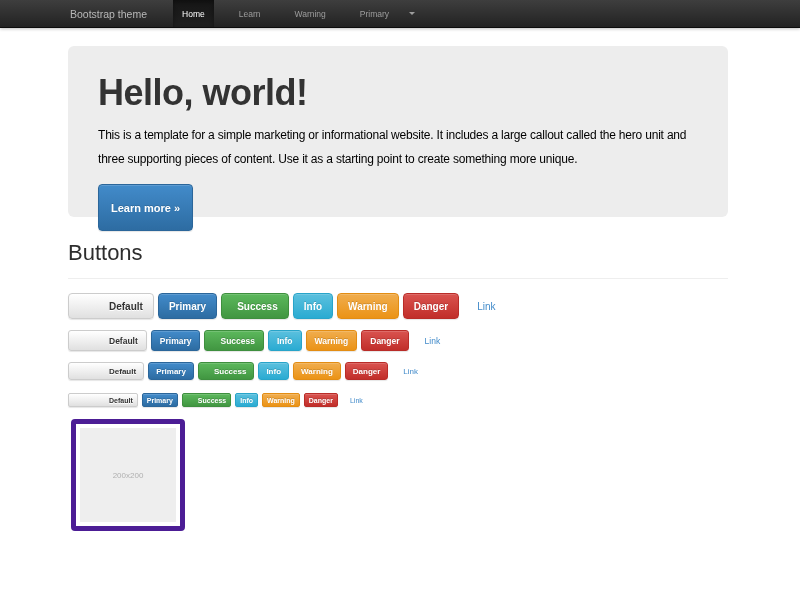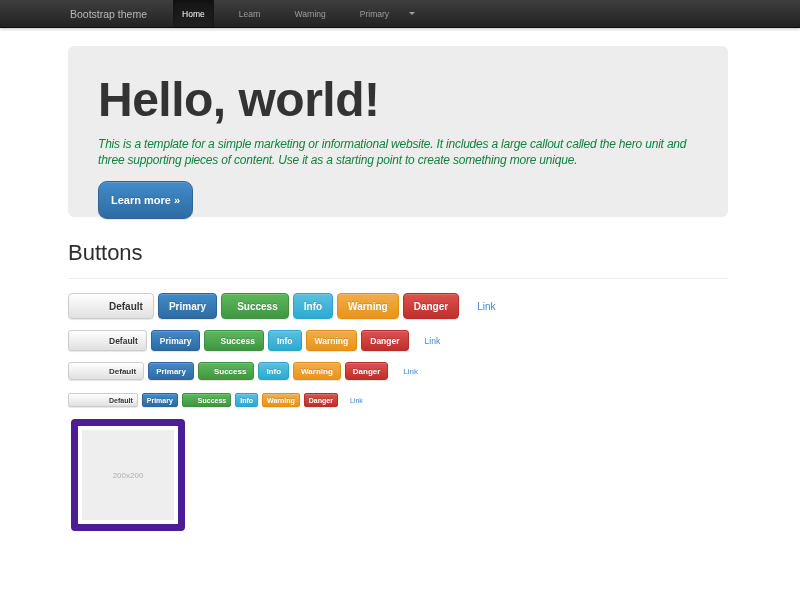--- a/index.html
+++ b/index.html
@@ -44,27 +44,27 @@
 
   
   .jumbotron {
     width:660px; height:171px;
     margin:18px 0 0 68px;
     background:#ededed; border-radius:6px;
     padding:26px 30px 0 30px;
   }
   .hero-title {
     margin:0 0 9px 0;
-    font-size:48px; font-weight:bold; color:#333;
+    font-size:36px; font-weight:bold; color:#333;
     letter-spacing:-0.5px;
   }
   .hero-text {
     margin:0 0 11px 0;
-    font-size:12px; line-height:16px; color:#15803d;
-    max-width:620px; letter-spacing:-0.2px;font-style:italic;
+    font-size:12px; line-height:24px; color:#000000;
+    max-width:620px; letter-spacing:-0.2px;
   }
 
   
   .container { width:660px; margin-left:68px; }
   .page-header { border-bottom:1px solid #eee; padding-bottom:13px; margin-top:24px; }
   .page-header.thumbs { margin-top:22px; padding-bottom:12px; }
   .page-header h1 {
     margin:0; font-size:22px; line-height:24px;
     font-weight:normal; color:#2e2e2e;
   }
@@ -94,27 +94,27 @@
   .v-success { background:linear-gradient(#5cb85c,#419641); border-color:#3e8f3e;padding-left:15px; }
   .v-info    { background:linear-gradient(#5bc0de,#2aabd2); border-color:#28a4c9; }
   .v-warning { background:linear-gradient(#f0ad4e,#eb9316); border-color:#e38d13; }
   .v-danger  { background:linear-gradient(#d9534f,#c12e2a); border-color:#b92c28; }
   .v-link {
     background:none; border-color:transparent; box-shadow:none;
     color:#428bca; font-weight:normal; text-shadow:none;
     text-decoration:none; margin-left:3px;
   }
 
-  .learn-more { font-size:11px; height:38px; padding:12px 12px; border-radius:9px; margin-top:2px; }
+  .learn-more { font-size:11px; height:47px; padding:12px 12px; border-radius:4px; margin-top:2px; }
 
   
   .thumbnail {
     display:block; width:114px; height:112px;
     margin:12px 0 0 3px;
-    background:#fff; border:7px solid #4c1d95; border-radius:4px;
+    background:#fff; border:5px solid #4c1d95; border-radius:4px;
     padding:4px; cursor:pointer; text-decoration:none;
   }
   .thumb-inner {
     width:100%; height:100%; background:#eee;
     display:flex; align-items:center; justify-content:center;
     color:#b0b0b0; font-size:8px;
   }
 </style>
 </head>
 <body>

